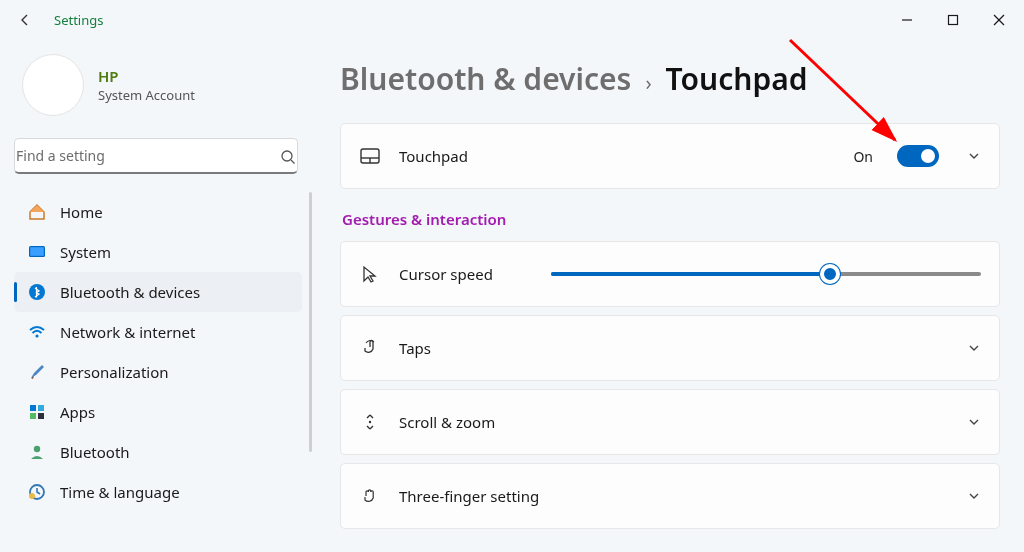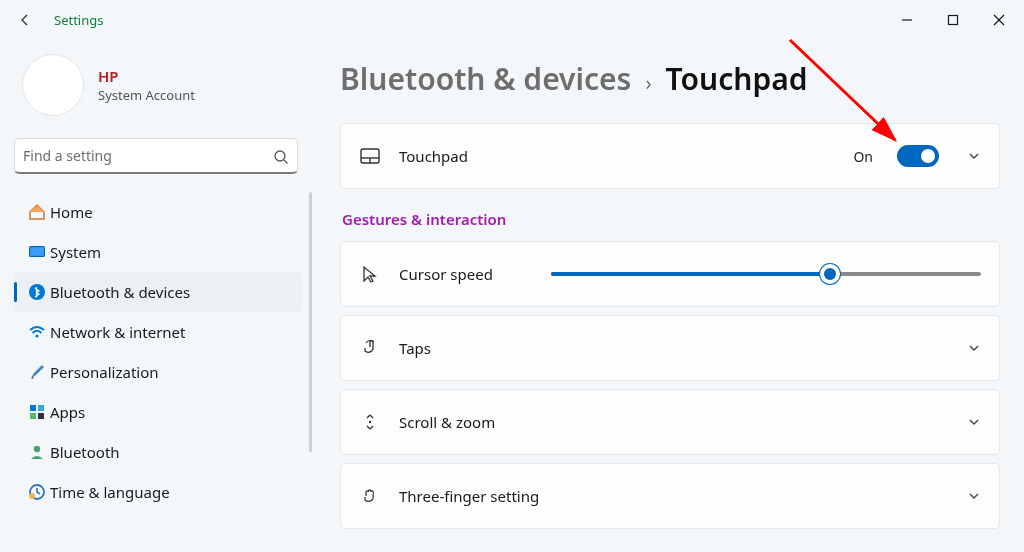--- a/index.html
+++ b/index.html
@@ -12,35 +12,35 @@
   .win-controls { margin-left:auto; display:flex; }
   .win-btn { width: 46px; height: 40px; display:flex; align-items:center; justify-content:center; cursor:pointer; }
   .win-btn svg { width:12px; height:12px; stroke:#1a1a1a; stroke-width:1.2; fill:none; }
 
   .body { display:flex; height: calc(100% - 40px); }
 
   
   .sidebar { width: 312px; padding: 8px 0 0 14px; position:relative; }
   .profile { display:flex; align-items:center; gap:14px; margin:6px 0 22px 8px; }
   .avatar { width:62px; height:62px; border-radius:50%; background:#fff; border:1px solid #e4e4e4; display:flex; align-items:center; justify-content:center; font-size:8px; color:#bbb; }
-  .profile-text .pname { font-size:15px; font-weight:600; color:#b91c1c; }
+  .profile-text .pname { font-size:15px; font-weight:600; color:#4d7c0f; }
   .profile-text .paccount { font-size:13px; color:#555; }
 
-  .searchbox { width: 284px; height: 36px; background:#fff; border:1px solid #d9d9d9; border-bottom:2px solid #7a7a7a; border-radius:5px; display:flex; align-items:center; padding:0 8px; margin-bottom:18px; }
+  .searchbox { width: 284px; height: 36px; background:#fff; border:1px solid #d9d9d9; border-bottom:2px solid #7a7a7a; border-radius:5px; display:flex; align-items:center; padding:0 1px; margin-bottom:18px; }
   .searchbox input { flex:1; border:none; outline:none; font-size:14px; background:transparent; color:#333; }
   .searchbox input::placeholder { color:#6d6d6d; }
   .searchbox .sicon { width:16px; height:16px; }
 
   .nav-scroll { position: relative; }
   .nav-scroll::after {
     content:""; position:absolute; right:0px; top:0; width:3px; height: 260px; background:#cfcfcf; border-radius:2px;
   }
 
   .nav { list-style:none; }
-  .nav li { display:flex; align-items:center; gap:4px; height:40px; padding-left:14px; font-size:15px; color:#1a1a1a; cursor:pointer; border-radius:5px; position:relative; width: 288px; }
+  .nav li { display:flex; align-items:center; gap:14px; height:40px; padding-left:14px; font-size:15px; color:#1a1a1a; cursor:pointer; border-radius:5px; position:relative; width: 288px; }
   .nav li.active { background:#eceff3; }
   .nav li.active::before { content:""; position:absolute; left:0; top:10px; bottom:10px; width:3px; background:#0067c0; border-radius:2px; }
   .nav li .licon { width:18px; height:18px; display:flex; align-items:center; justify-content:center; }
 
   
   .main { flex:1; padding: 18px 24px 0 28px; }
 
   .crumb { display:flex; align-items:baseline; gap:14px; margin-bottom:24px; }
   .crumb .parent { font-size:30px; font-weight:600; color:#6e6e6e; }
   .crumb .chev { font-size:20px; color:#6e6e6e; }

